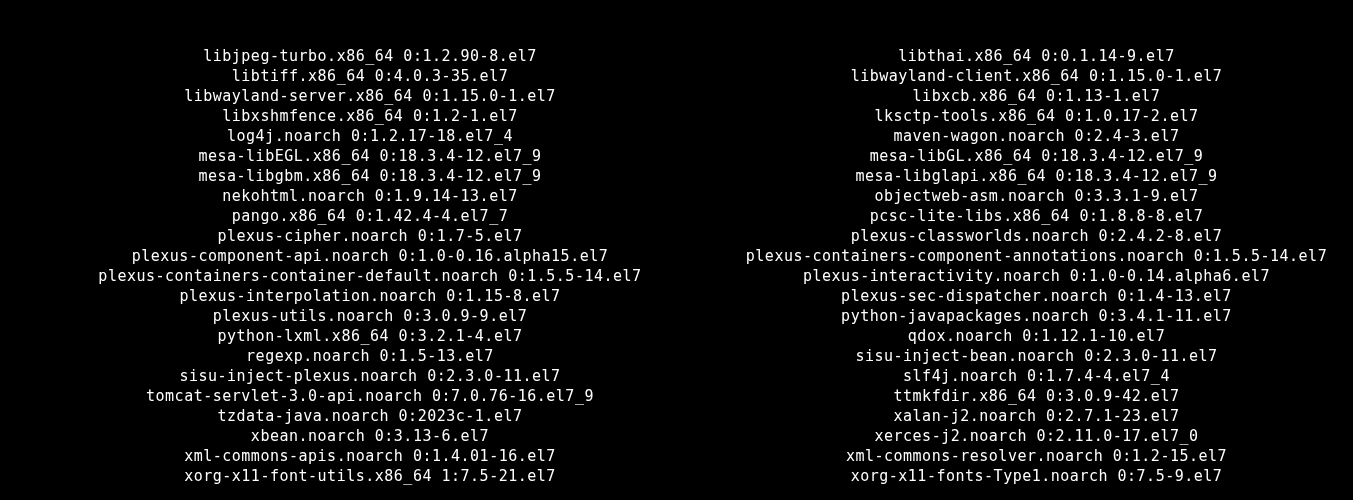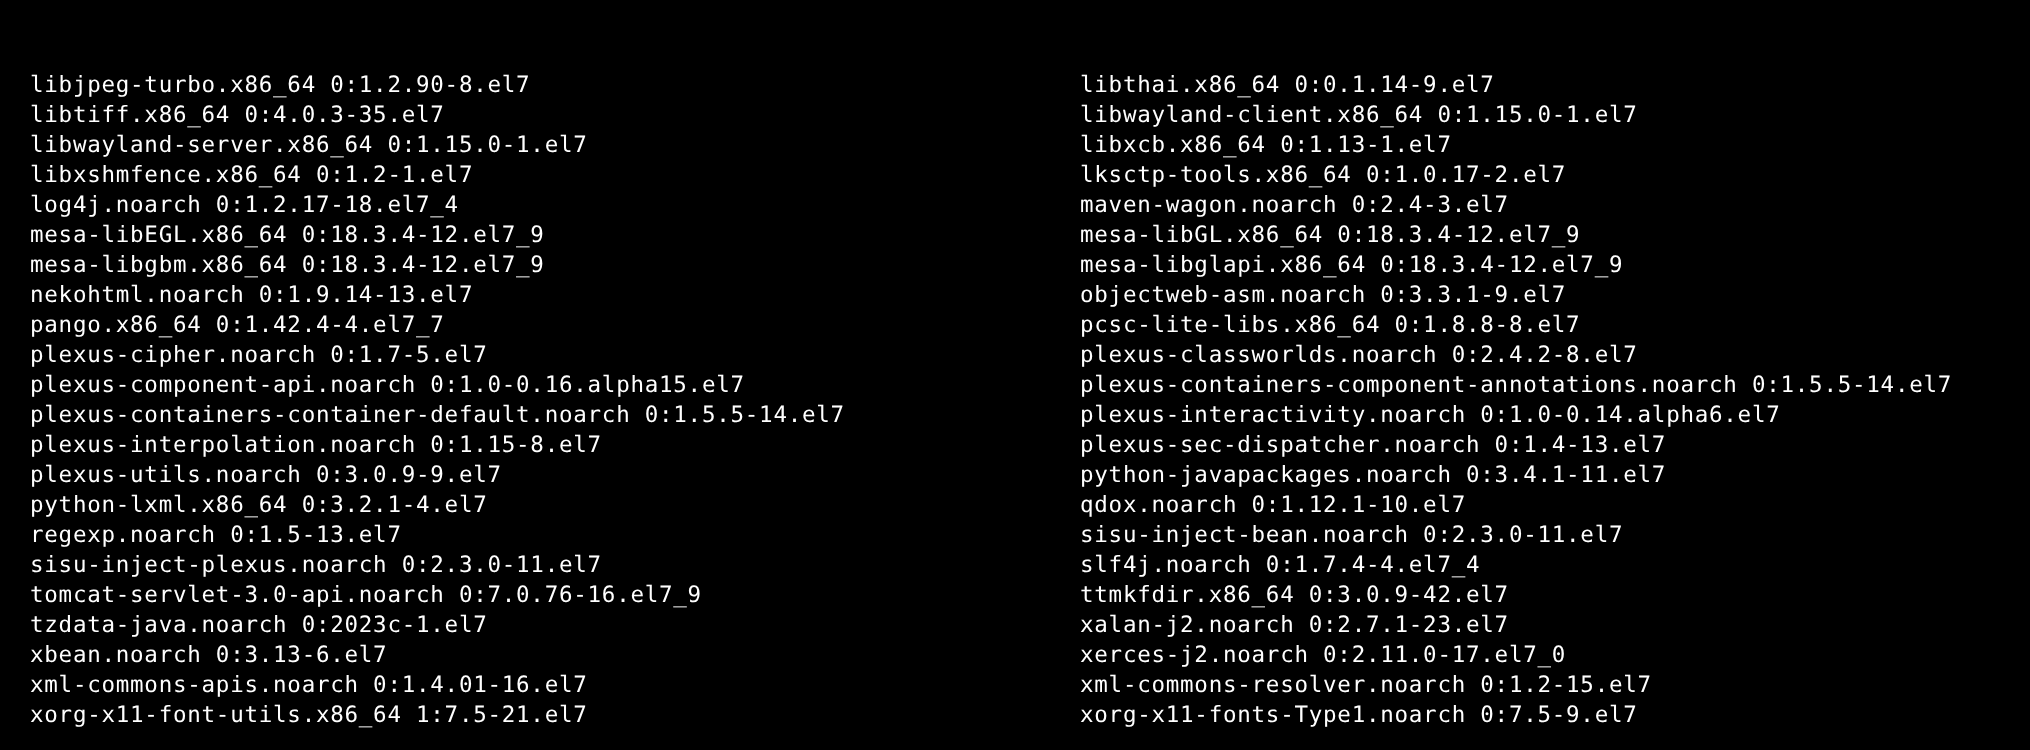--- a/index.html
+++ b/index.html
@@ -15,20 +15,21 @@
     overflow: hidden;
   }
   .term {
     position: relative;
     padding: 6px 0 0 20px;
     white-space: pre;
     letter-spacing: 0.5px;
   }
   .cols {
     display: flex;
+    text-align: center;
   }
   .col-left { width: 700px; }
   .col-right { flex: 1; }
   .line { height: 20px; }
 </style>
 </head>
 <body>
 
 <div class="term">
   <div class="cols">

